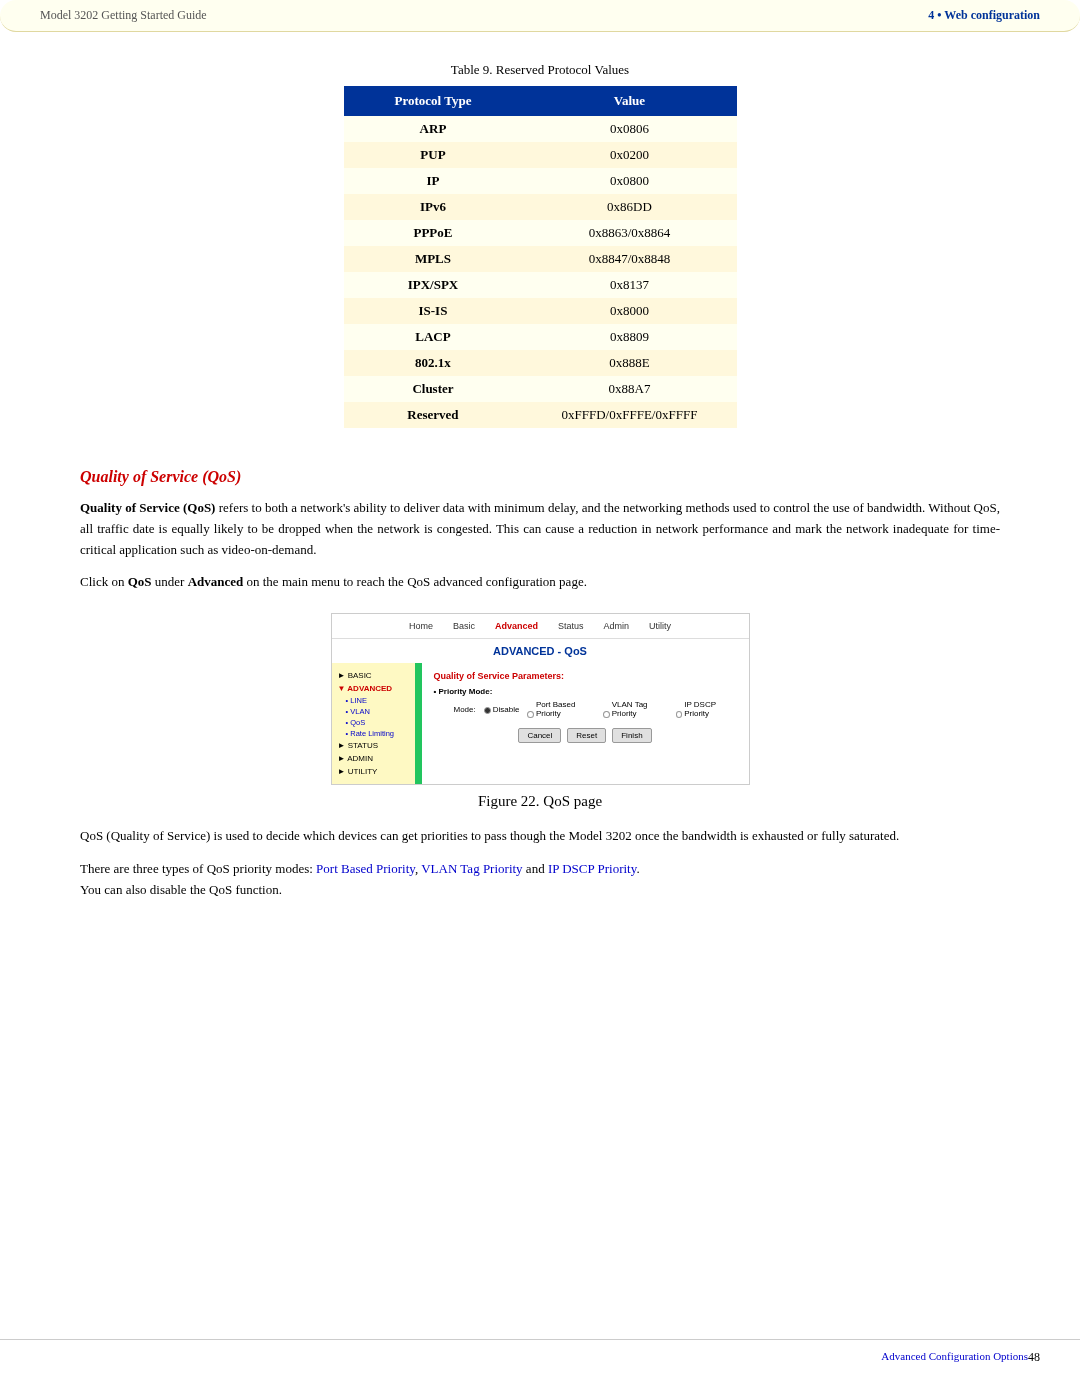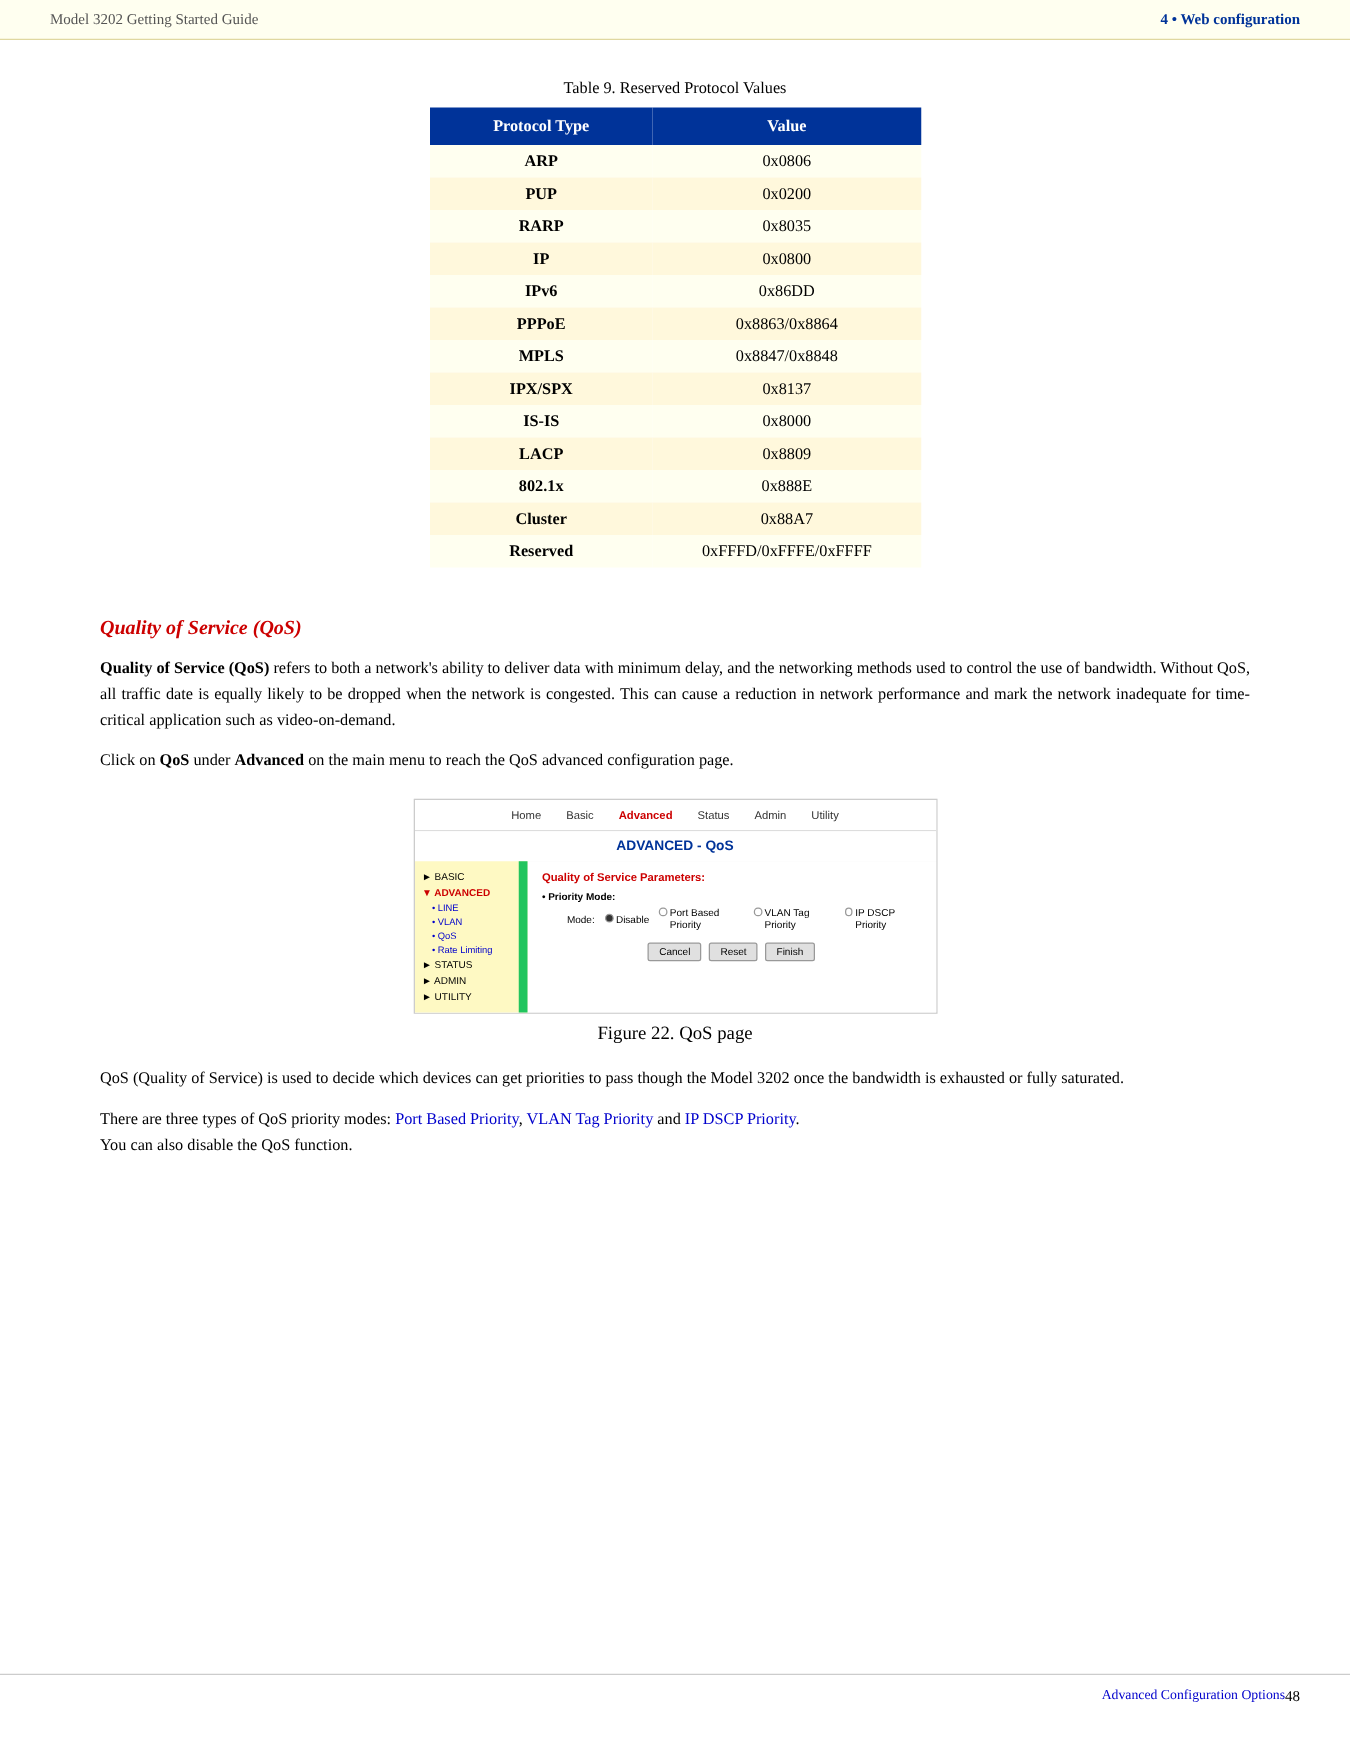--- a/index.html
+++ b/index.html
@@ -14,20 +14,21 @@
     }
 
     
     .header-bar {
       background: #fffff0;
       border-bottom: 1px solid #e0d8a0;
       padding: 8px 40px;
       display: flex;
       justify-content: space-between;
       align-items: center;
+      border-radius: 16px;
     }
     .header-left {
       font-size: 12px;
       color: #555;
     }
     .header-right {
       font-size: 12px;
       color: #003399;
       font-weight: bold;
     }
@@ -182,21 +183,21 @@
     }
     .mini-radio-group {
       display: flex;
       align-items: center;
       gap: 8px;
       margin: 4px 0 4px 20px;
       font-size: 8px;
     }
     .mini-radio {
       display: flex;
-      align-items: flex-start;
+      align-items: flex-end;
       gap: 2px;
     }
     .mini-radio-circle {
       width: 7px; height: 7px;
       border-radius: 50%;
       border: 1px solid #999;
       background: #fff;
       display: inline-block;
     }
     .mini-radio-circle.selected {
@@ -267,24 +268,20 @@
       </tr>
     </thead>
     <tbody id="table-body">
     <tr>
           <td>ARP</td>
           <td>0x0806</td>
         </tr>
         <tr>
           <td>PUP</td>
           <td>0x0200</td>
-        </tr>
-        <tr>
-          <td>RARP</td>
-          <td>0x8035</td>
         </tr>
         <tr>
           <td>IP</td>
           <td>0x0800</td>
         </tr>
         <tr>
           <td>IPv6</td>
           <td>0x86DD</td>
         </tr>
         <tr>

